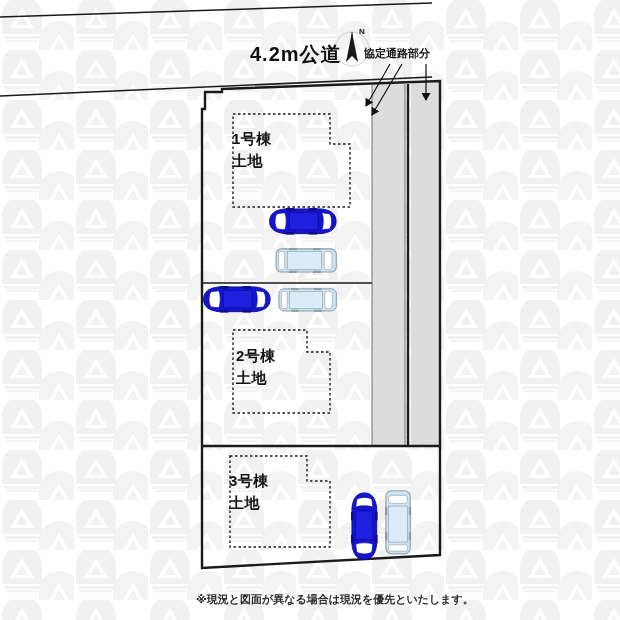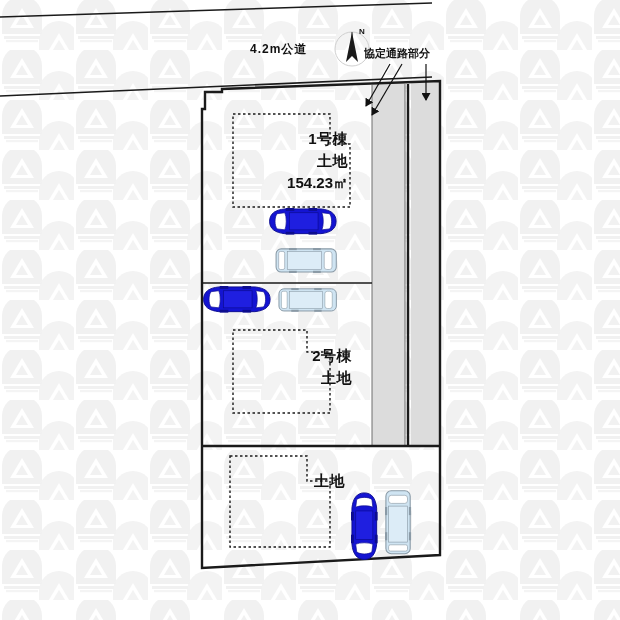--- a/index.html
+++ b/index.html
@@ -39,32 +39,32 @@
   }
   
   .txt {
     position: absolute;
     z-index: 3;
     color: #1a1a1a;
     white-space: nowrap;
     letter-spacing: 0.5px;
   }
   .lot-label {
-    text-align: right;
+    text-align: left;
     line-height: 1.45;
     font-size: 15px;
     font-weight: 600;
     color: #111111;
   }
   .lot-label .area {
     font-size: 15px;
     letter-spacing: 0px;
   }
   #road-label {
-    font-size: 12px;
+    font-size: 20px;
     font-weight: 700;
     color: #111111;
     letter-spacing: 1px;
   }
   #corridor-label {
     font-size: 11px;
     font-weight: 700;
     color: #111111;
     letter-spacing: 0px;
   }
@@ -201,26 +201,27 @@
 
   <div class="txt" id="road-label" style="left:250px; top:41px;">4.2m公道</div>
 
   <div class="txt" id="corridor-label" style="left:364px; top:46px;">協定通路部分</div>
 
   <div class="txt" id="compass-n" style="left:359px; top:27px;">N</div>
 
   <div class="txt lot-label" style="left:232px; top:128px; width:116px;">
     <div>1号棟</div>
     <div>土地</div>
-    <div class="area">154.23㎡</div>
   </div>
 
   <div class="txt lot-label" style="left:236px; top:345px; width:116px;">
     <div>2号棟</div>
     <div>土地</div>
   </div>
 
   <div class="txt lot-label" style="left:229px; top:470px; width:116px;">
+    <div>3号棟</div>
     <div>土地</div>
   </div>
 
+  <div class="txt" id="disclaimer" style="left:196px; top:592px;">※現況と図面が異なる場合は現況を優先といたします。</div>
 
 </div>
 
 </body></html>

